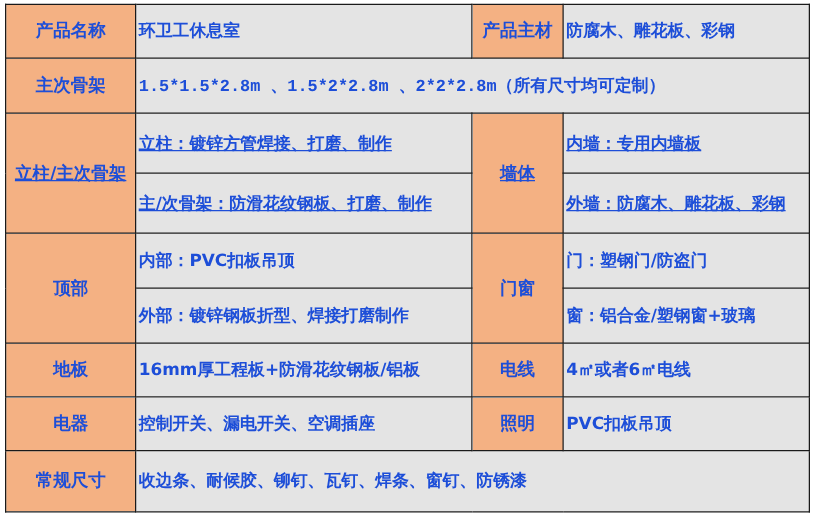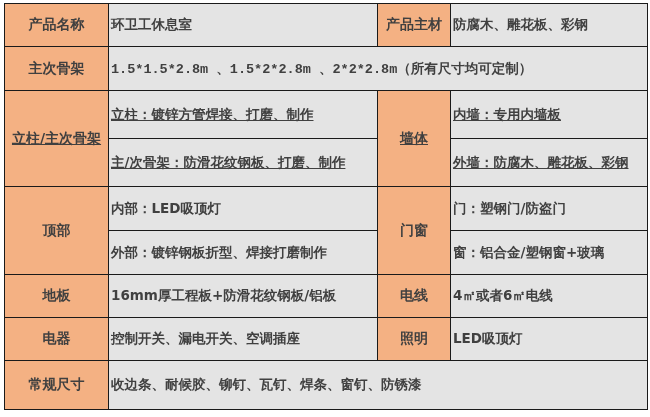--- a/index.html
+++ b/index.html
@@ -9,21 +9,21 @@
     position: absolute; left: 4px; top: 3px;
     border-collapse: collapse;
     table-layout: fixed;
     width: 643px;
   }
   table.spec td {
     border: 1.5px solid #1a1a1a;
     padding: 0 0 0 2px;
     font-size: 13.5px;
     font-weight: bold;
-    color: #404040;
+    color: #1d4ed8;
     background: #e4e4e4;
     white-space: nowrap;
     overflow: hidden;
     vertical-align: middle;
   }
   table.spec td.label {
     background: #f4b183;
     text-align: center;
     padding: 0;
     font-size: 14px;
@@ -62,38 +62,38 @@
     <td>立柱：镀锌方管焊接、打磨、制作</td>
     <td class="label" rowspan="2">墙体</td>
     <td>内墙：专用内墙板</td>
   </tr>
   <tr class="r3b">
     <td>主/次骨架：防滑花纹钢板、打磨、制作</td>
     <td>外墙：防腐木、雕花板、彩钢</td>
   </tr>
   <tr class="r4a">
     <td class="label" rowspan="2">顶部</td>
-    <td>内部：LED吸顶灯</td>
+    <td>内部：PVC扣板吊顶</td>
     <td class="label" rowspan="2">门窗</td>
     <td>门：塑钢门/防盗门</td>
   </tr>
   <tr class="r4b">
     <td>外部：镀锌钢板折型、焊接打磨制作</td>
     <td>窗：铝合金/塑钢窗+玻璃</td>
   </tr>
   <tr class="r5">
     <td class="label">地板</td>
     <td>16mm厚工程板+防滑花纹钢板/铝板</td>
     <td class="label">电线</td>
     <td>4㎡或者6㎡电线</td>
   </tr>
   <tr class="r6">
     <td class="label">电器</td>
     <td>控制开关、漏电开关、空调插座</td>
     <td class="label">照明</td>
-    <td>LED吸顶灯</td>
+    <td>PVC扣板吊顶</td>
   </tr>
   <tr class="r7">
     <td class="label">常规尺寸</td>
     <td colspan="3">收边条、耐候胶、铆钉、瓦钉、焊条、窗钉、防锈漆</td>
   </tr>
 </tbody>
   </table>
 
 </body></html>

